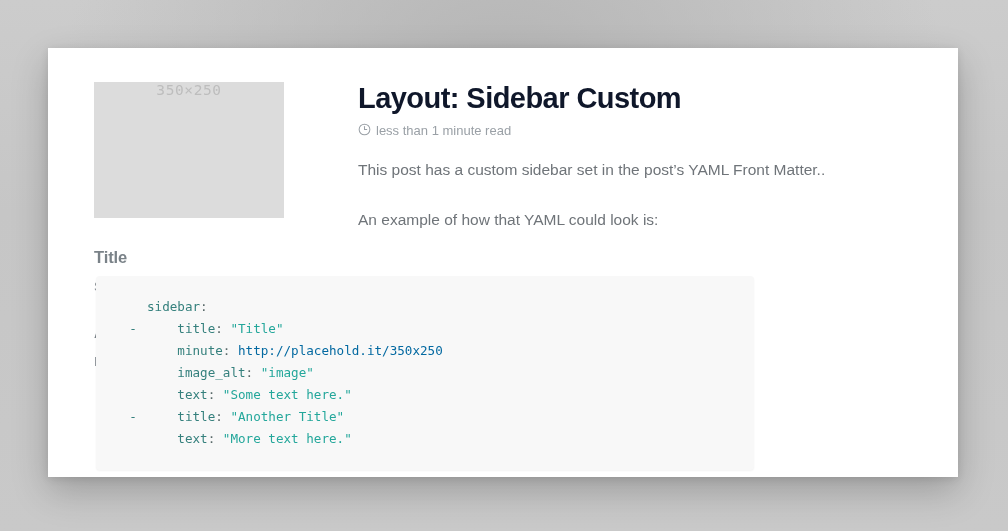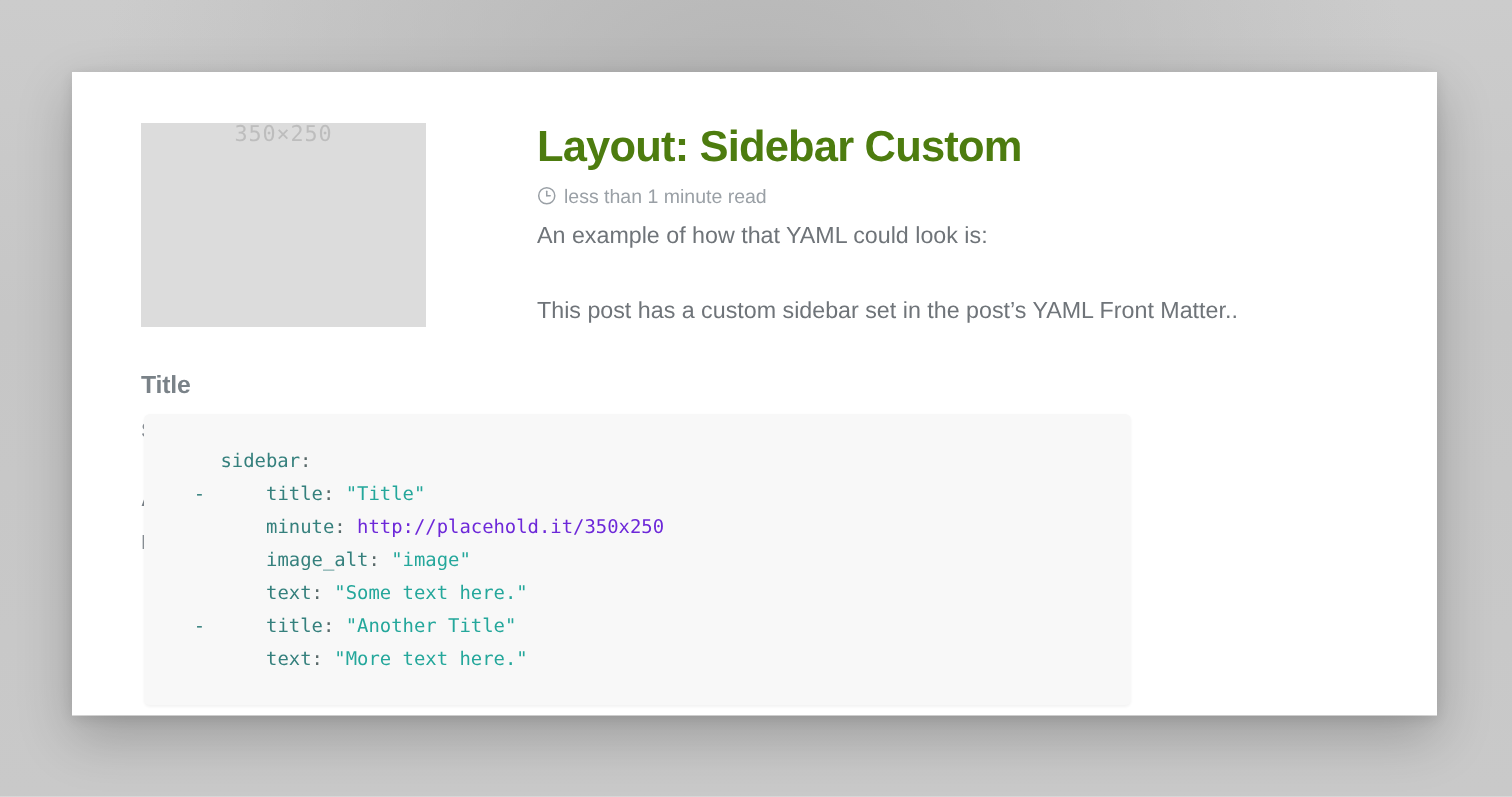--- a/index.html
+++ b/index.html
@@ -87,33 +87,32 @@
     left: 310px;
     top: 34px;
     right: 0;
     bottom: 0;
   }
 
   .article-title {
     font-family: "Liberation Sans", sans-serif;
     font-size: 29px;
     font-weight: bold;
-    color: #4d7c0f;
+    color: #0f172a;
     margin: 0 0 9px 0;
     letter-spacing: -0.55px;
     line-height: 1.12;
   }
 
   .article-meta {
     display: flex;
-    align-items: center;
     gap: 5px;
     font-size: 13px;
     color: #9aa0a6;
-    margin-bottom: 8px;
+    margin-bottom: 20px;
   }
 
   .clock-icon {
     display: inline-block;
     width: 13px;
     height: 13px;
     flex: 0 0 auto;
     position: relative;
     top: 0px;
   }
@@ -143,21 +142,21 @@
     font-size: 12.6px;
     line-height: 22px;
     white-space: pre;
     color: #3a8b87;
   }
 
   .tok-key   { color: #35807d; margin-left: 33px; }
   .tok-punct { color: #5a6a6a; }
   .tok-dash  { color: #35807d; }
   .tok-str   { color: #24a79b; }
-  .tok-url   { color: #6d28d9; }
+  .tok-url   { color: #0369a1; }
 </style>
 </head>
 <body>
 
 <div class="page-panel">
   <div class="page-inner">
 
     <aside class="sidebar">
 
       <div class="sidebar-figure">
@@ -185,23 +184,23 @@
         <span class="clock-icon">
           <svg viewBox="0 0 16 16" width="13" height="13" aria-hidden="true">
             <circle cx="8" cy="8" r="6.6" fill="none" stroke="#9aa0a6" stroke-width="1.25"></circle>
             <line x1="8" y1="8" x2="8" y2="4.4" stroke="#9aa0a6" stroke-width="1.25" stroke-linecap="round"></line>
             <line x1="8" y1="8" x2="10.8" y2="8" stroke="#9aa0a6" stroke-width="1.25" stroke-linecap="round"></line>
           </svg>
         </span>
         <span>less than 1 minute read</span>
       </div>
 
+      <p class="article-p">This post has a custom sidebar set in the post’s YAML Front Matter..</p>
+
       <p class="article-p">An example of how that YAML could look is:</p>
-
-      <p class="article-p">This post has a custom sidebar set in the post’s YAML Front Matter..</p>
 
     </section>
 
     <div class="code-block">
         <div class="code-line"><span class="tok-key">sidebar</span><span class="tok-punct">:</span></div>
         <div class="code-line"><span class="tok-dash">  - </span><span class="tok-key">title</span><span class="tok-punct">: </span><span class="tok-str">"Title"</span></div>
         <div class="code-line"><span class="tok-punct">    </span><span class="tok-key">minute</span><span class="tok-punct">: </span><span class="tok-url">http://placehold.it/350x250</span></div>
         <div class="code-line"><span class="tok-punct">    </span><span class="tok-key">image_alt</span><span class="tok-punct">: </span><span class="tok-str">"image"</span></div>
         <div class="code-line"><span class="tok-punct">    </span><span class="tok-key">text</span><span class="tok-punct">: </span><span class="tok-str">"Some text here."</span></div>
         <div class="code-line"><span class="tok-dash">  - </span><span class="tok-key">title</span><span class="tok-punct">: </span><span class="tok-str">"Another Title"</span></div>

